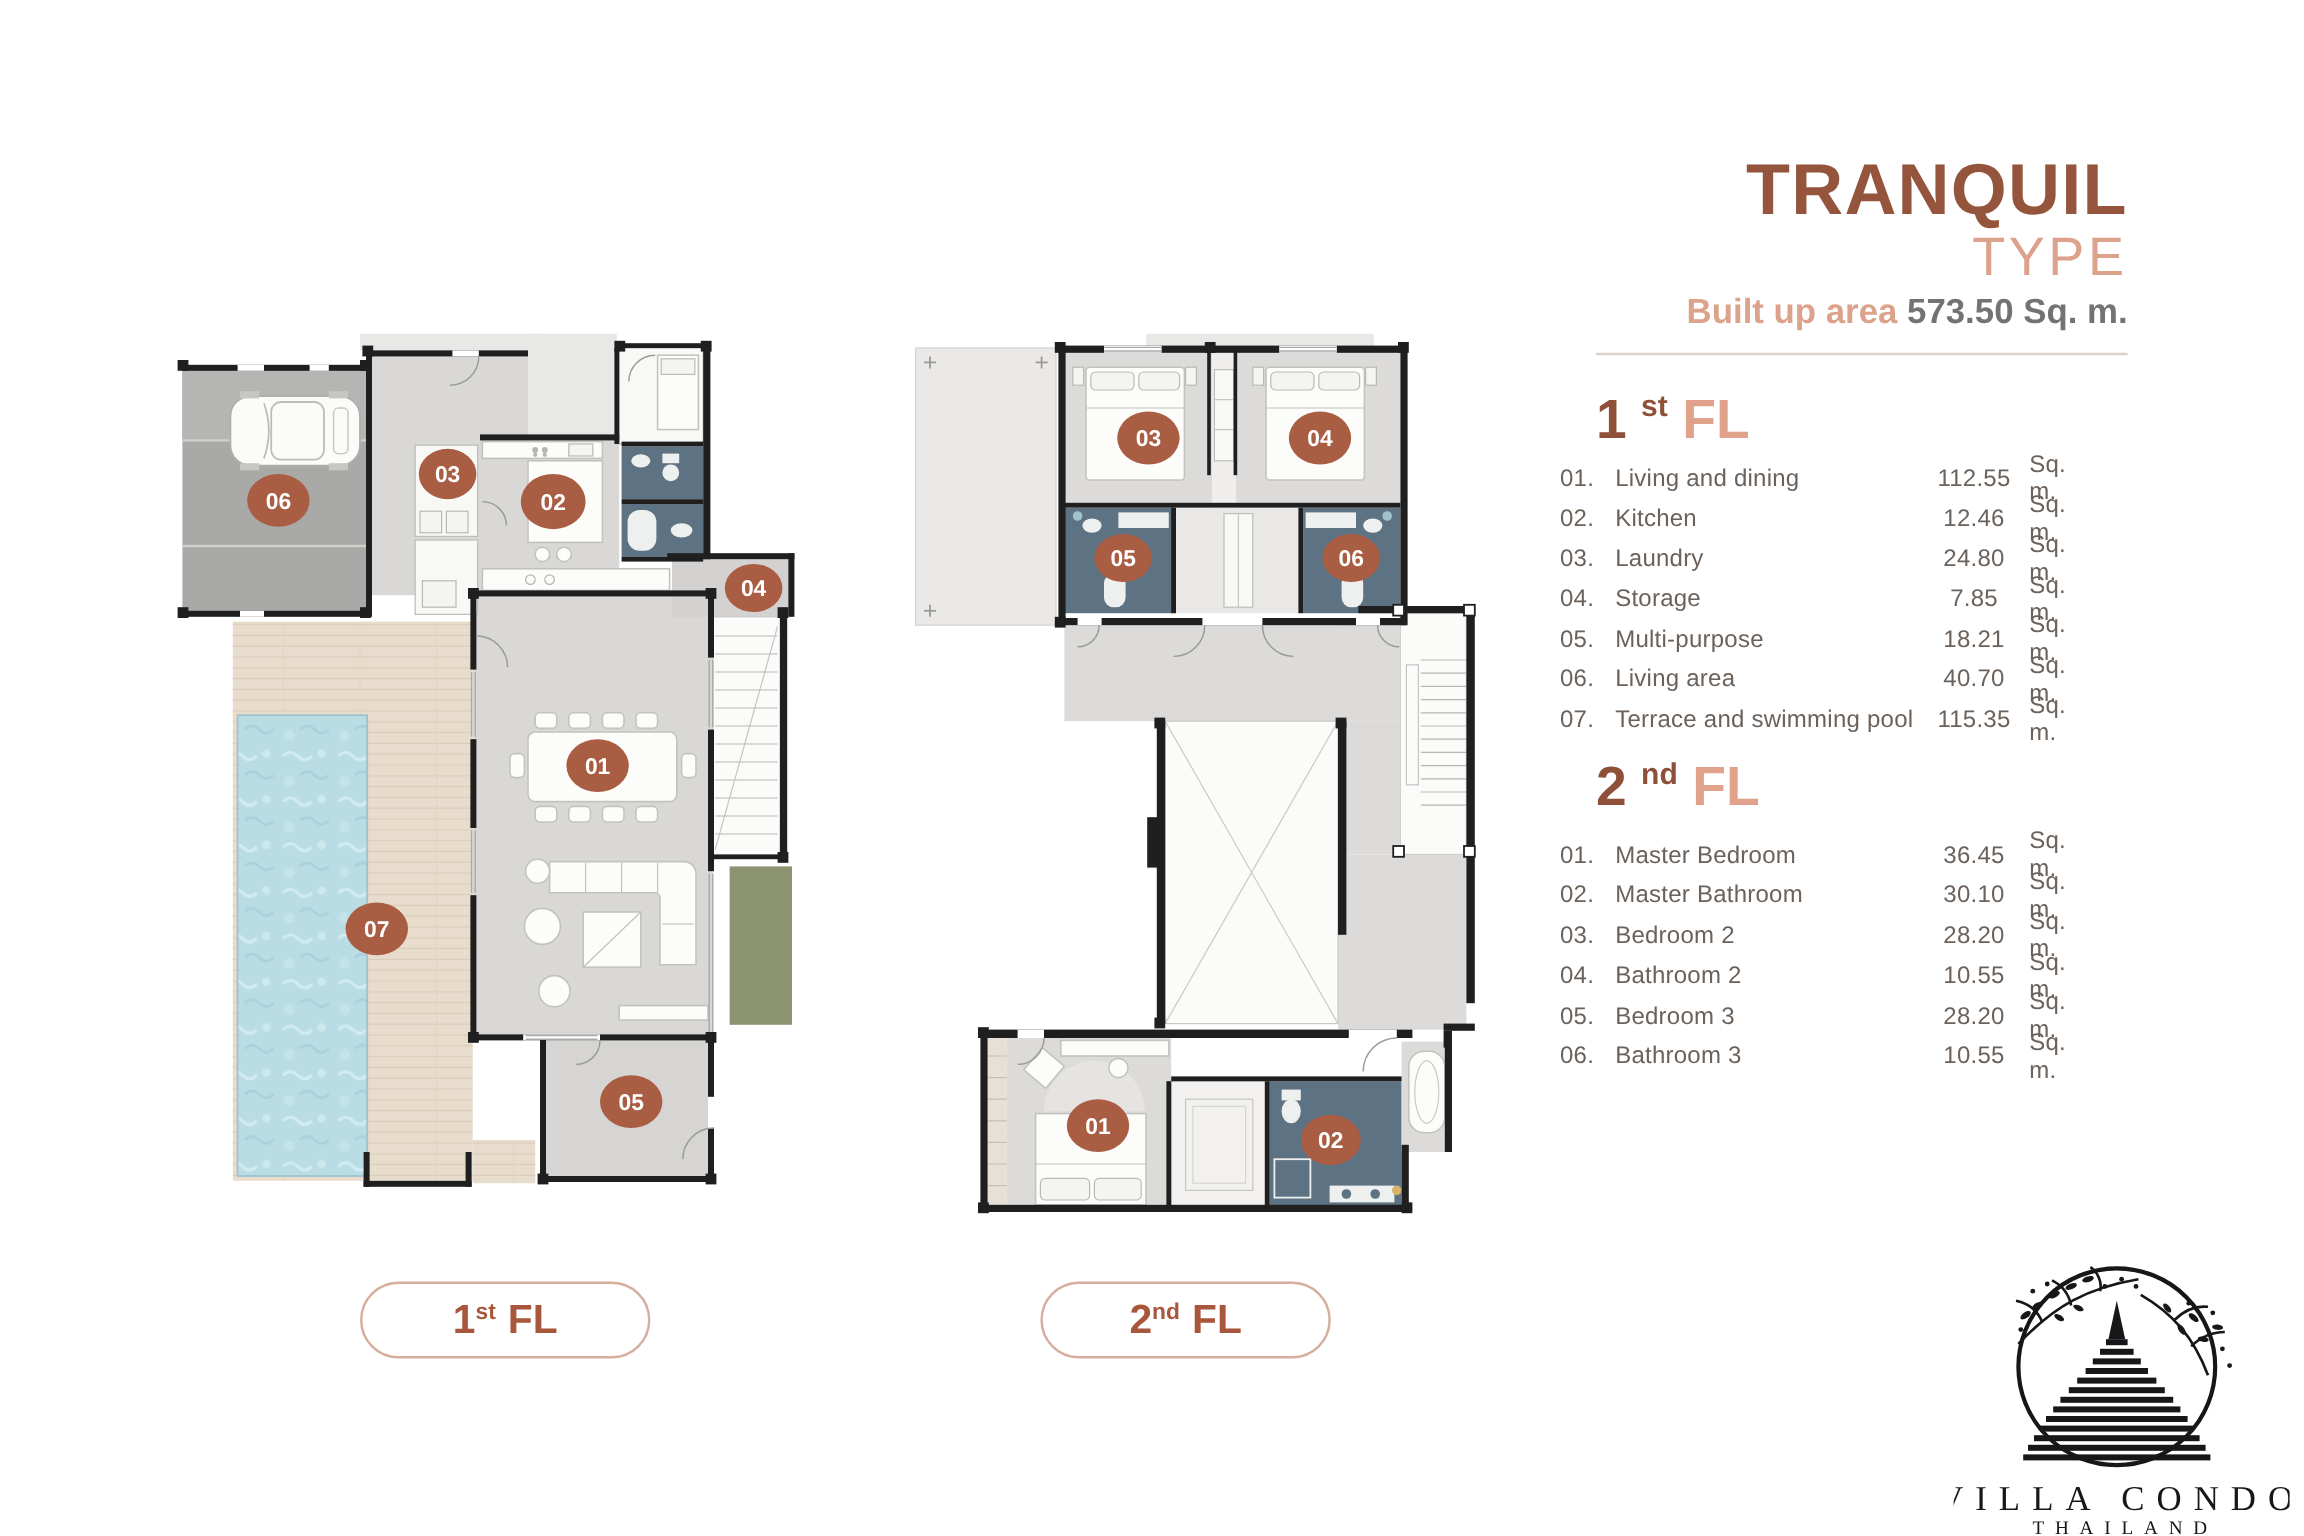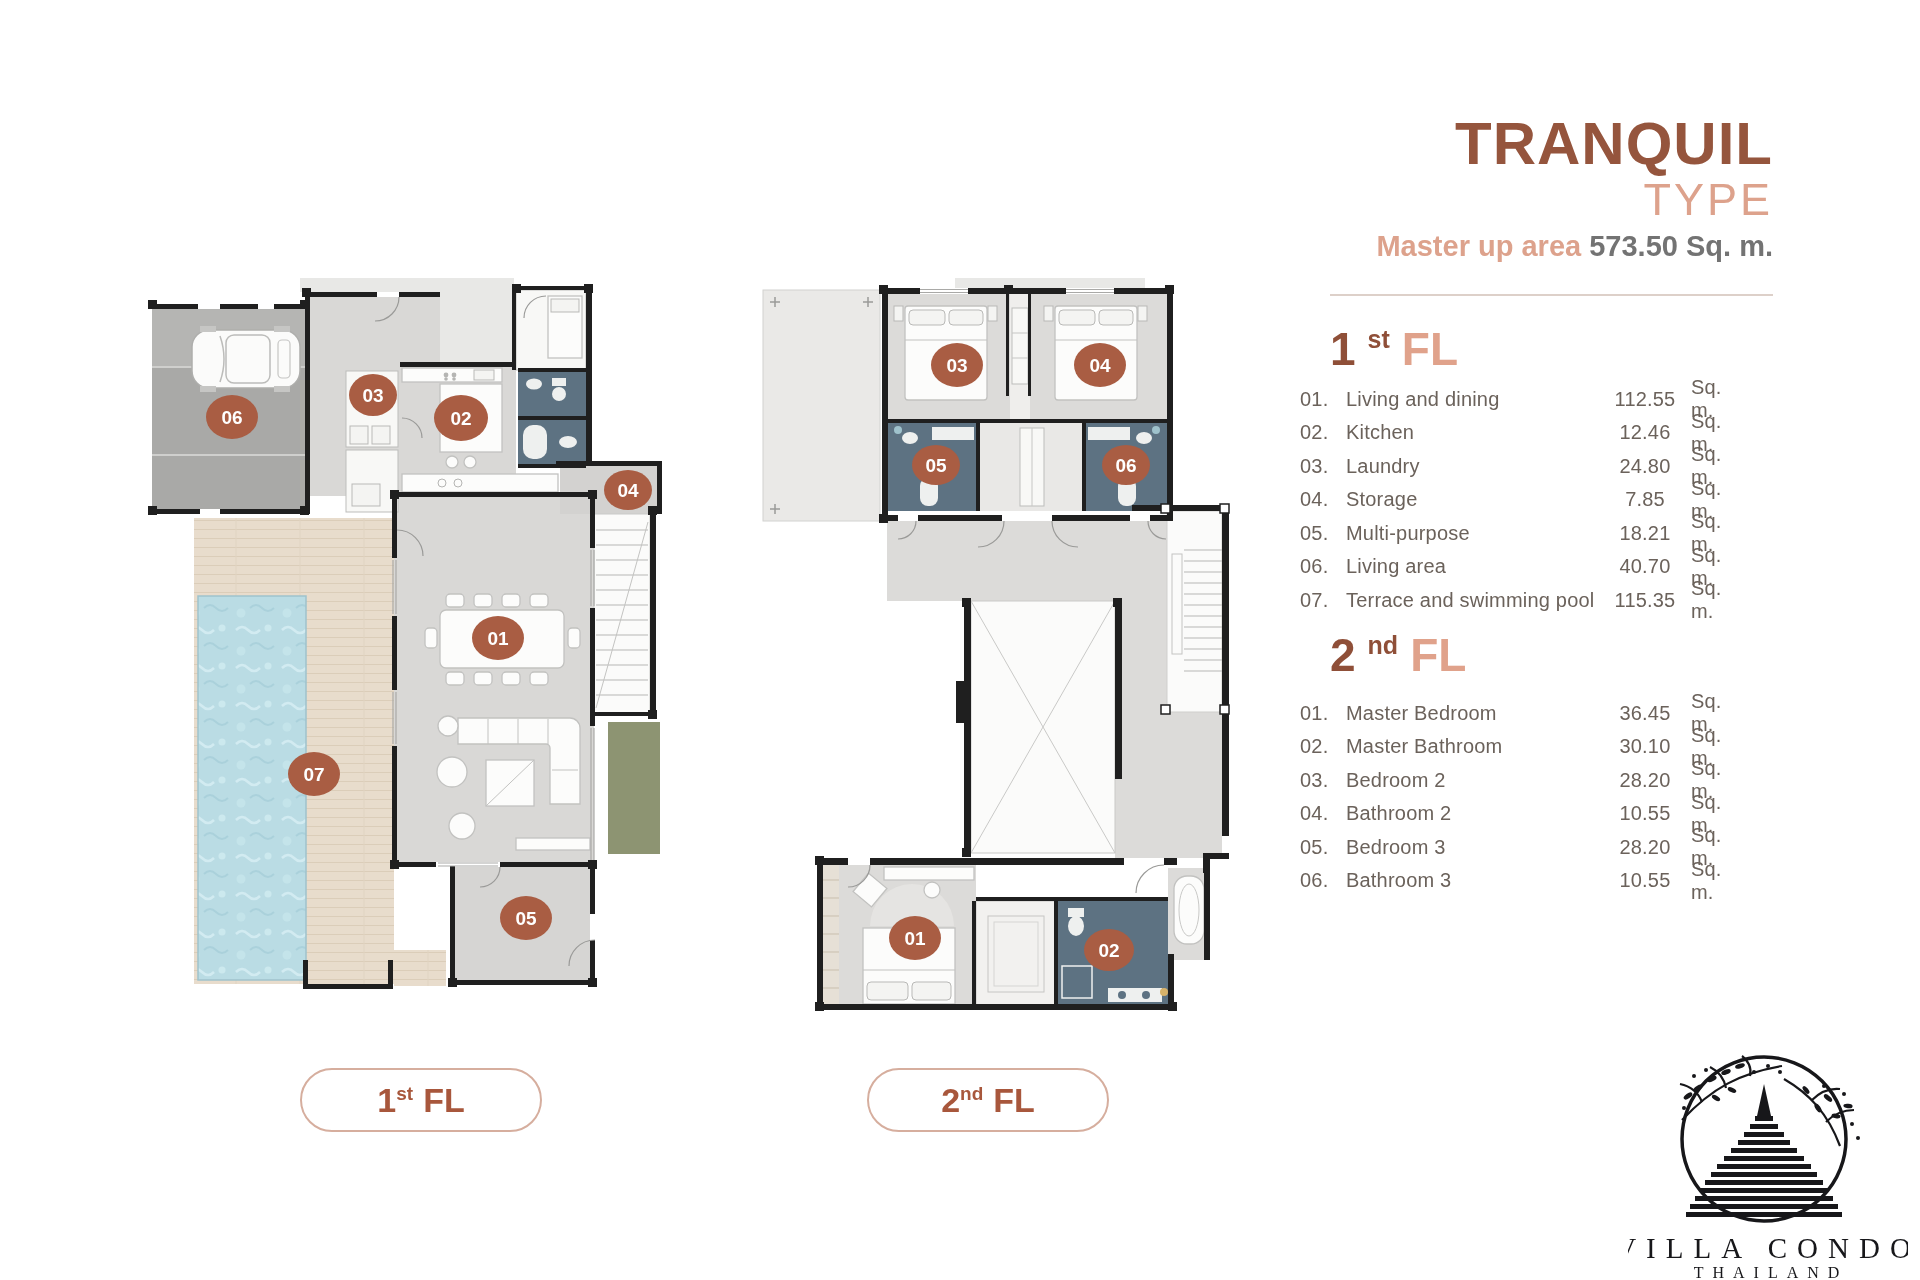--- a/index.html
+++ b/index.html
@@ -1,20 +1,20 @@
 <!DOCTYPE html>
 <html><head>
 <meta charset="utf-8">
 <style>
   * { margin:0; padding:0; box-sizing:border-box; }
   body { background:#fff; font-family:"Liberation Sans", sans-serif; }
   .stage { position:relative; width:1920px; height:1280px; background:#ffffff; overflow:hidden; }
 
   
-  .header { position:absolute; left:1330px; top:112px; width:443px; text-align:right; }
+  .header { position:absolute; left:1330px; top:126px; width:443px; text-align:right; }
   .title { font-size:60px; font-weight:700; letter-spacing:1px; color:#95553d; line-height:1.05; }
   .subtitle { font-size:45px; font-weight:400; letter-spacing:3px; color:#dda28c; line-height:1.0; margin-top:2px; }
   .builtup { font-size:29px; margin-top:8px; }
   .builtup .lbl { color:#dda28c; font-weight:600; }
   .builtup .val { color:#737373; font-weight:700; }
   .divider { position:absolute; left:1330px; top:294px; width:443px; border-top:2px solid #ddd0c9; }
 
   .fl-heading { position:absolute; left:1330px; display:flex; align-items:flex-start; gap:12px; font-weight:700; }
   .fl-heading .num { font-size:46px; color:#8f4f38; line-height:1; }
   .fl-heading .sup { font-size:25px; color:#8f4f38; font-weight:700; line-height:1; margin-top:1px; }
@@ -545,21 +545,21 @@
   <div class="pill pill2">
     <span>2</span>
       <span class="sup">nd</span>
       <span class="word">FL</span>
   </div>
 
   <div class="header">
     <div class="title">TRANQUIL</div>
     <div class="subtitle">TYPE</div>
     <div class="builtup">
-      <span class="lbl">Master up area</span>
+      <span class="lbl">Built up area</span>
       <span class="val">573.50 Sq. m.</span>
     </div>
   </div>
   <div class="divider"></div>
 
   <div class="fl-heading h1pos">
     <span class="num">1</span>
       <span class="sup">st</span>
       <span class="word">FL</span>
   </div>

